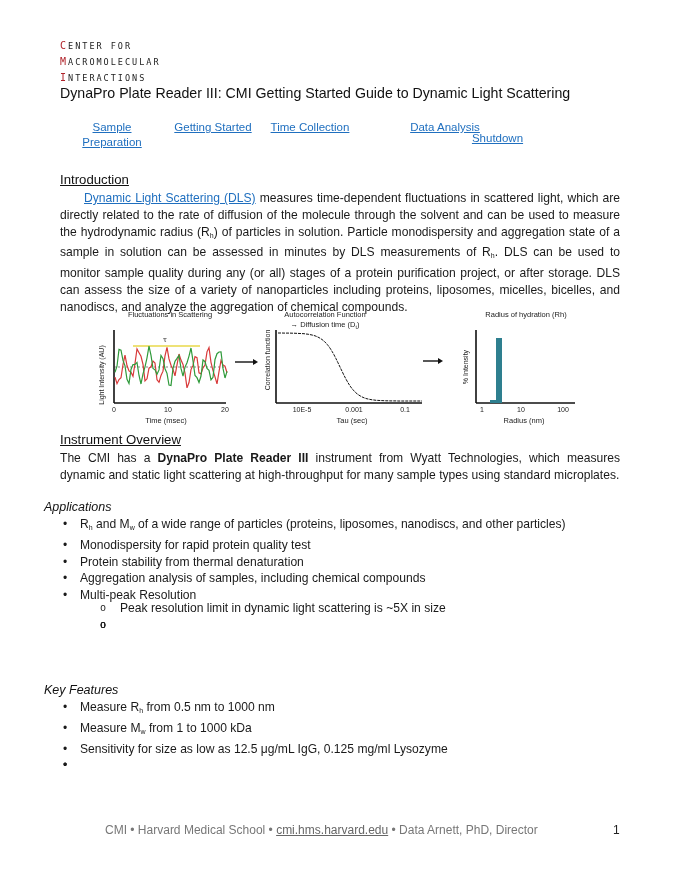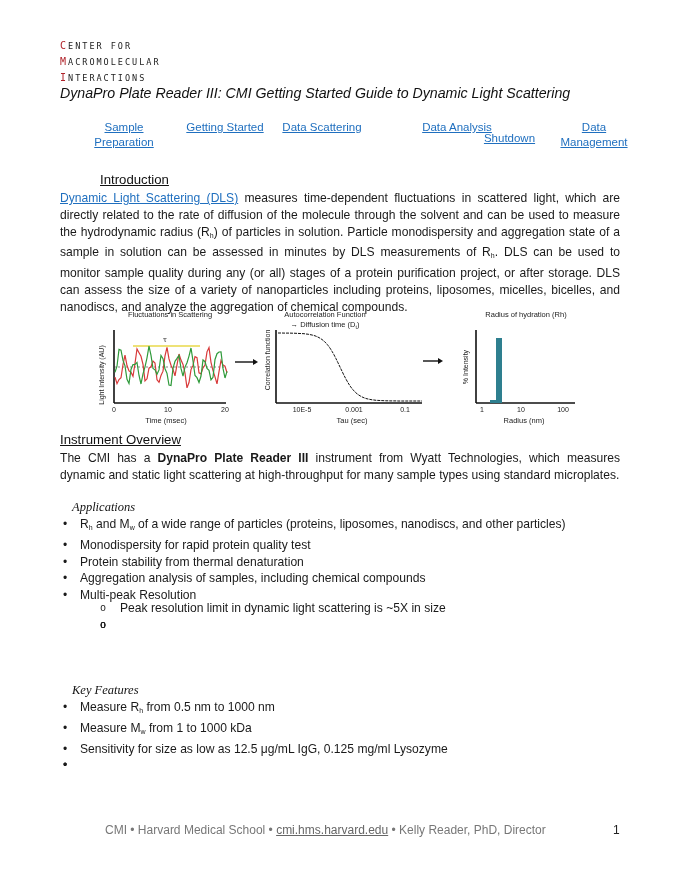--- a/index.html
+++ b/index.html
@@ -1,28 +1,28 @@
 <!DOCTYPE html>
 <html><head>
   <meta charset="utf-8">
   <style>
     html, body { margin: 0; padding: 0; background: #ffffff; }
     body { width: 680px; height: 880px; position: relative; overflow: hidden;
       font-family: "Liberation Sans", sans-serif; color: #1a1a1a; }
     .logo { position: absolute; left: 60px; top: 38px; font-family: "DejaVu Sans Mono", monospace;
       font-size: 8.5px; letter-spacing: 2px; line-height: 15px; color: #222; }
     .logo .cap { color: #b0232a; font-size: 10px; }
-    .title { position: absolute; left: 60px; top: 85px; font-size: 14.2px; color: #111; white-space: nowrap; font-style: italic; }
-    .nav { position: absolute; left: 72px; top: 120px; width: 570px; height: 36px; }
+    .title { position: absolute; left: 60px; top: 85px; font-size: 14.2px; color: #111; white-space: nowrap; }
+    .nav { position: absolute; left: 60px; top: 120px; width: 570px; height: 36px; }
     .nav a { position: absolute; font-size: 11.5px; color: #1f6fbf; text-decoration: underline; text-align: center; line-height: 15px; }
     .section-h { position: absolute; left: 60px; font-size: 13.2px; text-decoration: underline; color: #111; }
     .para { position: absolute; left: 60px; width: 560px; font-size: 12.1px; line-height: 16.8px; text-align: justify; color: #1a1a1a; }
-    .para a { color: #1f6fbf; text-decoration: underline; }
+    .para a { color: #1f6fbf; text-decoration: underline; margin-left: 24px; }
     .para b { font-weight: bold; }
-    .sub-h { position: absolute; left: 72px; font-size: 12.5px; font-style: italic; color: #111; font-family: Liberation Serif, serif; }
+    .sub-h { position: absolute; left: 44px; font-size: 12.5px; font-style: italic; color: #111; }
     .list { position: absolute; left: 60px; margin: 0; padding: 0; list-style: none; font-size: 12.1px; line-height: 16.8px; }
     .list li { position: relative; padding-left: 20px; white-space: nowrap; }
     .list li .bullet { position: absolute; left: 0; top: 0; width: 10px; text-align: center; }
     .sublist li { padding-left: 60px; }
     .sublist li .bullet { left: 38px; font-size: 10px; }
     sub { font-size: 7px; vertical-align: -2px; }
     .fig { position: absolute; left: 90px; top: 305px; width: 520px; height: 125px; }
     .footer { position: absolute; top: 823px; left: 0; width: 680px; font-size: 12px; color: #777; }
     .footer .ft { position: absolute; left: 105px; white-space: nowrap; }
     .footer .ft a { color: #666; text-decoration: underline; }
@@ -35,27 +35,26 @@
   <div><span class="cap">C</span><span>ENTER FOR</span></div>
   <div><span class="cap">M</span><span>ACROMOLECULAR</span></div>
   <div><span class="cap">I</span><span>NTERACTIONS</span></div>
 </div>
 
 <div class="title">DynaPro Plate Reader III: CMI Getting Started Guide to Dynamic Light Scattering</div>
 
 <div class="nav">
   <a href="#" style="left:12px;width:80px;top:0;"><span>Sample</span><br><span>Preparation</span></a>
   <a href="#" style="left:108px;width:90px;top:0;"><span>Getting Started</span></a>
-  <a href="#" style="left:205px;width:90px;top:0;"><span>Data Scattering</span></a>
+  <a href="#" style="left:205px;width:90px;top:0;"><span>Time Collection</span></a>
   <a href="#" style="left:306px;width:80px;top:0;margin-left:39px;"><span>Data Analysis</span></a>
   <a href="#" style="left:405px;width:65px;top:0;margin-top:11px;"><span>Shutdown</span></a>
-  <a href="#" style="left:482px;width:80px;top:0;"><span>Data</span><br><span>Management</span></a>
 </div>
 
-<div class="section-h" style="top:172px;margin-left:40px;">Introduction</div>
+<div class="section-h" style="top:172px;">Introduction</div>
 <div class="para" style="top:190px;"><a href="#">Dynamic Light Scattering (DLS)</a><span> measures time-dependent fluctuations in scattered light, which are directly related to the rate of diffusion of the molecule through the solvent and can be used to measure the hydrodynamic radius (R</span><sub>h</sub><span>) of particles in solution. Particle monodispersity and aggregation state of a sample in solution can be assessed in minutes by DLS measurements of R</span><sub>h</sub><span>. DLS can be used to monitor sample quality during any (or all) stages of a protein purification project, or after storage.  DLS can assess the size of a variety of nanoparticles including proteins, liposomes, micelles, bicelles, and nanodiscs, and analyze the aggregation of chemical compounds.</span></div>
 
 <svg class="fig" viewBox="0 0 520 125" width="520" height="125">
 
   <g>
     <text x="80" y="12" font-size="7.5" text-anchor="middle" font-family="Liberation Sans, sans-serif" fill="#222">Fluctuations in Scattering</text>
     <text x="14" y="70" font-size="7" text-anchor="middle" font-family="Liberation Sans, sans-serif" fill="#222" transform="rotate(-90 14 70)">Light Intensity  (AU)</text>
     <line x1="24" y1="25" x2="24" y2="98" stroke="#111" stroke-width="1.6"></line>
     <line x1="24" y1="98" x2="136" y2="98" stroke="#111" stroke-width="1.6"></line>
     <line x1="24" y1="62" x2="136" y2="62" stroke="#333" stroke-width="0.6" stroke-dasharray="2,2"></line>
@@ -127,15 +126,15 @@
 <div class="sub-h" style="top:683px;">Key Features</div>
 <ul class="list" style="top:699px;">
   <li><span class="bullet">•</span><span>Measure R</span><sub>h</sub><span> from 0.5 nm to 1000 nm</span></li>
   <li><span class="bullet">•</span><span>Measure M</span><sub>w</sub><span> from 1 to 1000 kDa</span></li>
   <li><span class="bullet">•</span><span>Sensitivity for size as low as 12.5 μg/mL IgG, 0.125 mg/ml Lysozyme</span></li>
   <li><span class="bullet">•</span></li>
   <li><span class="bullet">•</span></li>
 </ul>
 
 <div class="footer">
-  <span class="ft"><span>CMI • Harvard Medical School • </span><a href="#">cmi.hms.harvard.edu</a><span> • Kelly Reader, PhD, Director</span></span>
+  <span class="ft"><span>CMI • Harvard Medical School • </span><a href="#">cmi.hms.harvard.edu</a><span> • Data Arnett, PhD, Director</span></span>
   <span class="pg">1</span>
 </div>
 
 </body></html>

